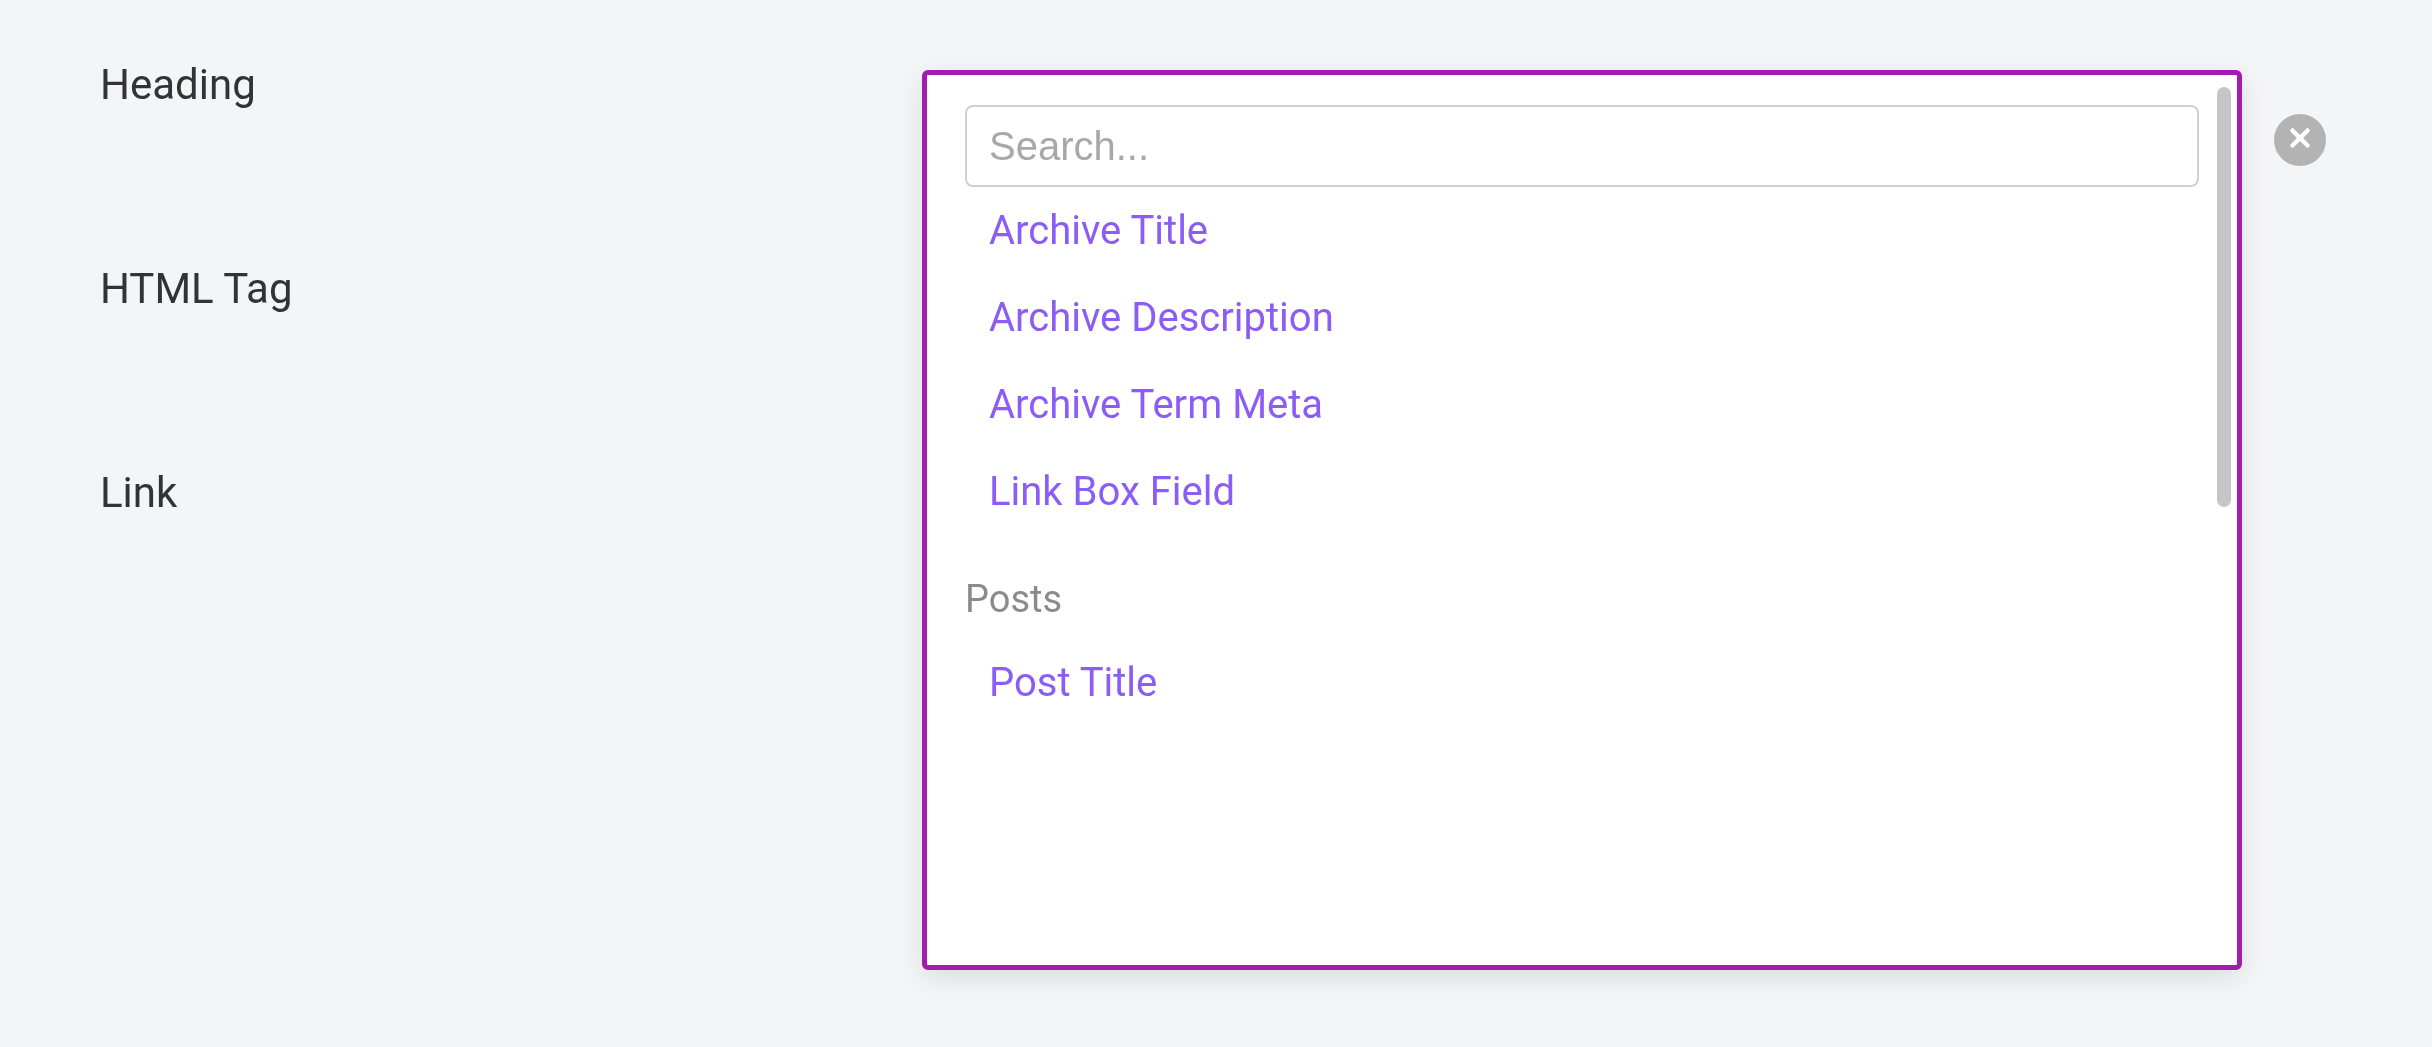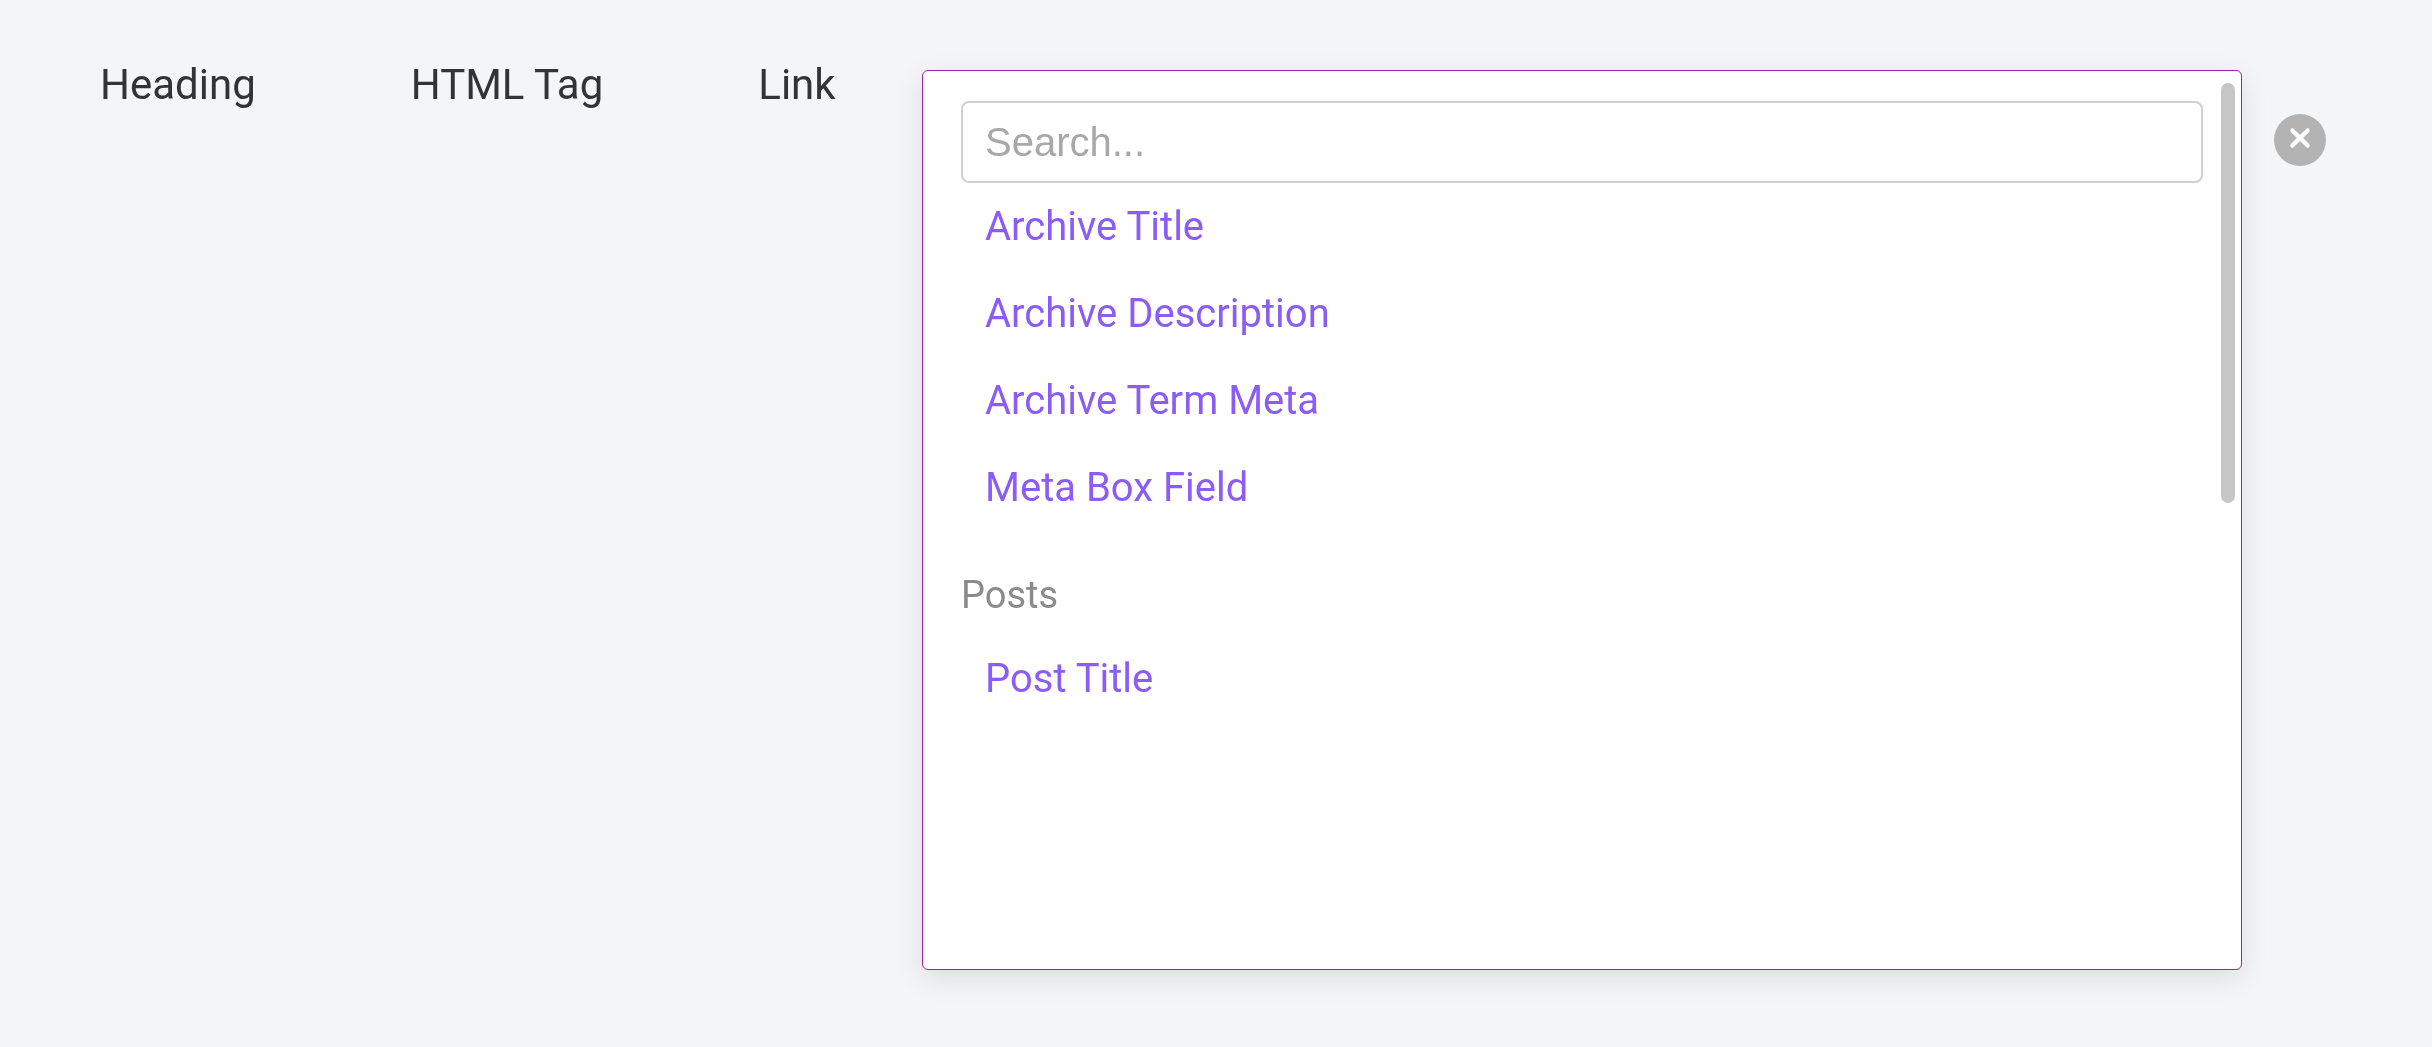--- a/index.html
+++ b/index.html
@@ -13,37 +13,36 @@
     width: 2432px;
     height: 1047px;
     position: relative;
     overflow: hidden;
   }
   .sidebar-labels {
     position: absolute;
     left: 100px;
     top: 60px;
     display: flex;
-    flex-direction: row;
+    flex-direction: column;
     gap: 155px;
-    text-align: right;
   }
   .sidebar-label {
     font-size: 42px;
     color: #333333;
     font-weight: 400;
   }
   .dropdown-panel {
     position: absolute;
     left: 922px;
     top: 70px;
     width: 1320px;
     height: 900px;
     background: #ffffff;
-    border: 1px solid #a21caf;
+    border: 5px solid #a21caf;
     border-radius: 6px;
     box-shadow: 0 8px 28px rgba(0,0,0,0.10);
     overflow: hidden;
   }
   .dropdown-inner {
     position: relative;
     height: 100%;
     padding: 30px 38px 0 38px;
     overflow-y: auto;
   }
@@ -121,21 +120,21 @@
 
 <div class="dropdown-panel">
   <div class="panel-scrollbar"></div>
   <div class="dropdown-inner">
     <input type="text" class="search-input" placeholder="Search..." style="">
 
     <ul class="item-list">
       <li>Archive Title</li>
       <li>Archive Description</li>
       <li>Archive Term Meta</li>
-      <li>Meta Box Field</li>
+      <li>Link Box Field</li>
     </ul>
 
     <div class="group-heading">Posts</div>
     <ul class="item-list">
       <li>Post Title</li>
     </ul>
   </div>
 </div>
 
 <div class="close-btn">

